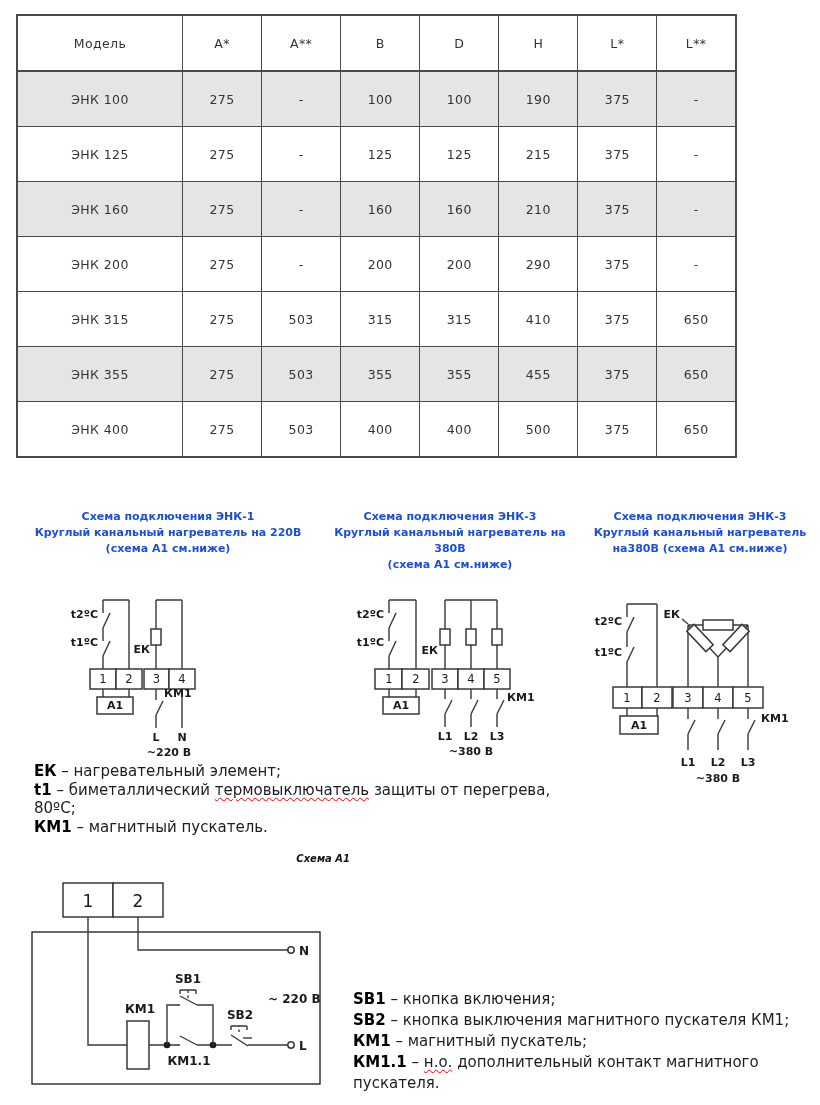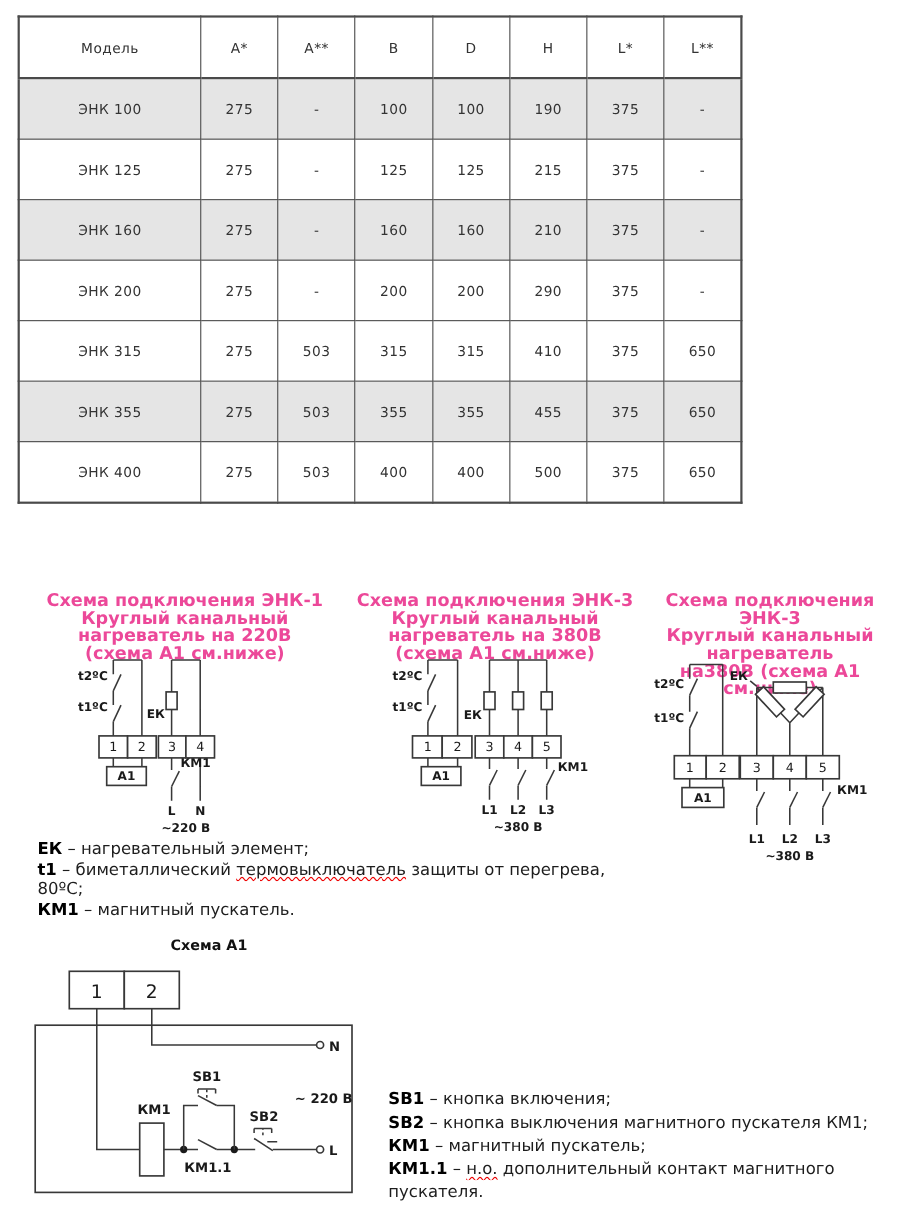--- a/index.html
+++ b/index.html
@@ -1,31 +1,31 @@
 <!DOCTYPE html>
 <html><head>
 <meta charset="utf-8">
 <style>
   html,body{margin:0;padding:0;background:#fff;}
   #page{position:relative;width:820px;height:1105px;background:#fff;
         font-family:"DejaVu Sans","Liberation Sans",sans-serif;color:#222;overflow:hidden;}
 
   
-  #dims-table{position:absolute;left:16px;top:14px;width:659px;
+  #dims-table{position:absolute;left:16px;top:14px;width:721px;
               border-collapse:collapse;table-layout:fixed;border:2px solid #4a4a4a;
               font-size:12.5px;color:#333;padding-left:32px;}
   #dims-table th,#dims-table td{border:1px solid #4a4a4a;text-align:center;vertical-align:middle;
               height:54px;font-weight:normal;letter-spacing:.4px;padding:0;}
   #dims-table thead th{border-bottom:2px solid #4a4a4a;}
   #dims-table th:first-child{width:164px;}
   #dims-table tr.shaded{background:#e5e5e5;}
 
   
-  .diag-title{position:absolute;top:538px;text-align:center;font-weight:bold;
-              font-size:16px;line-height:16px;color:#ec4899;}
+  .diag-title{position:absolute;top:509px;text-align:center;font-weight:bold;
+              font-size:11px;line-height:16px;color:#1d4ed8;}
   #title-1{left:16px;width:304px;}
   #title-2{left:320px;width:260px;}
   #title-3{left:580px;width:240px;}
 
   
   .cir{position:absolute;}
   .cir line,.cir path,.cir polyline{stroke:#383838;stroke-width:1.4;fill:none;}
   .cir rect{stroke:#383838;stroke-width:1.5;fill:#fff;}
   .cir text{font-family:"DejaVu Sans","Liberation Sans",sans-serif;font-size:11px;
             font-weight:bold;fill:#1a1a1a;}
@@ -37,22 +37,22 @@
   #svg-a1 text{font-size:12px;}
 
   
   .legend{position:absolute;font-size:15px;color:#1d1d1d;}
   #legend-components{left:34px;top:762px;width:540px;line-height:18.5px;}
   #legend-a1{left:353px;top:956px;width:460px;line-height:21px;margin-top:33px;}
   .legend b{color:#000;}
   .wavy{text-decoration:underline;text-decoration-style:wavy;text-decoration-color:#e00;
         text-decoration-thickness:1px;text-underline-offset:2px;}
 
-  #schema-a1-title{position:absolute;left:30px;top:853px;width:320px;text-align:center;
-                   font-weight:bold;font-size:13px;color:#111;}
+  #schema-a1-title{position:absolute;left:30px;top:853px;width:320px;text-align:right;
+                   font-weight:bold;font-size:10px;color:#111;font-style:italic;}
 </style>
 </head>
 <body>
 
 <div id="page">
 
   <table id="dims-table">
     <thead>
         <tr>
           <th>Модель</th>

